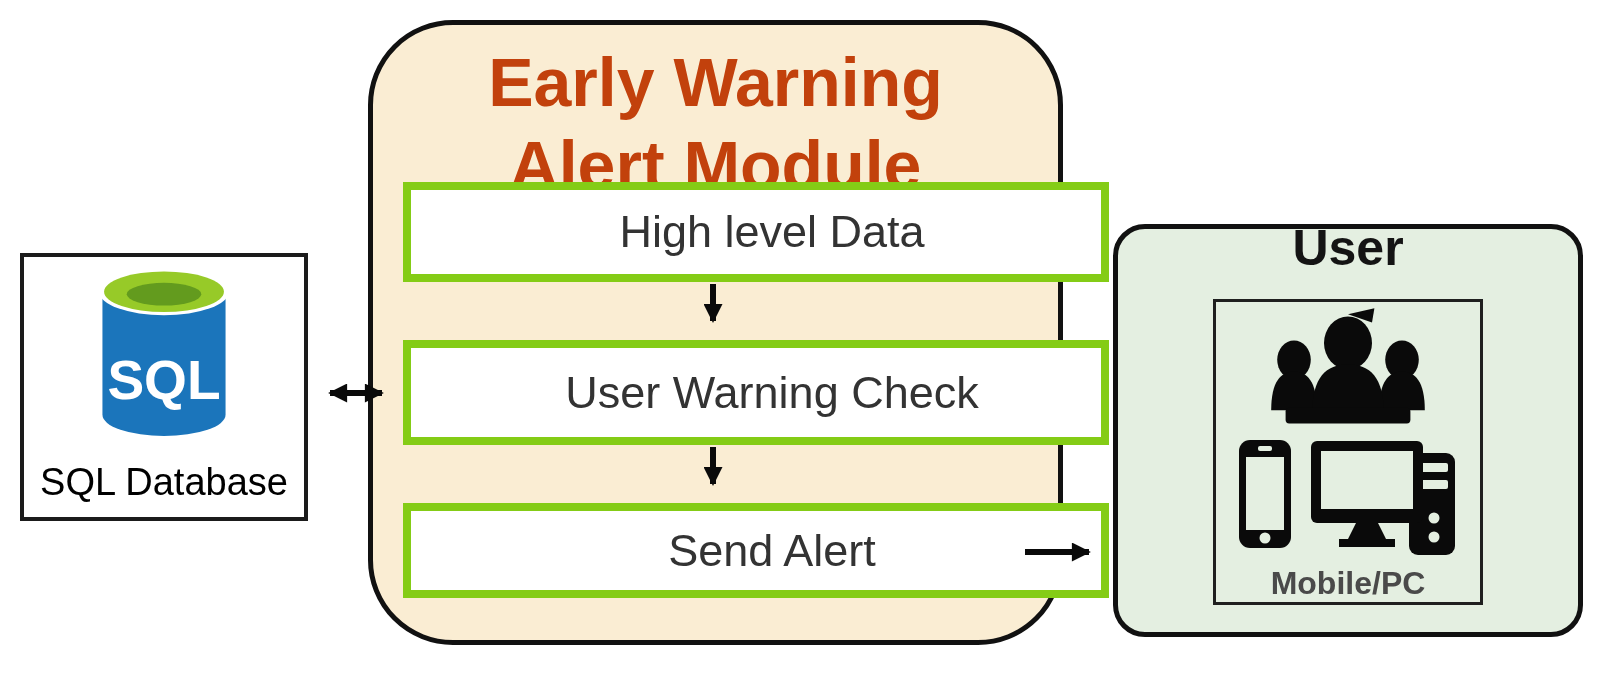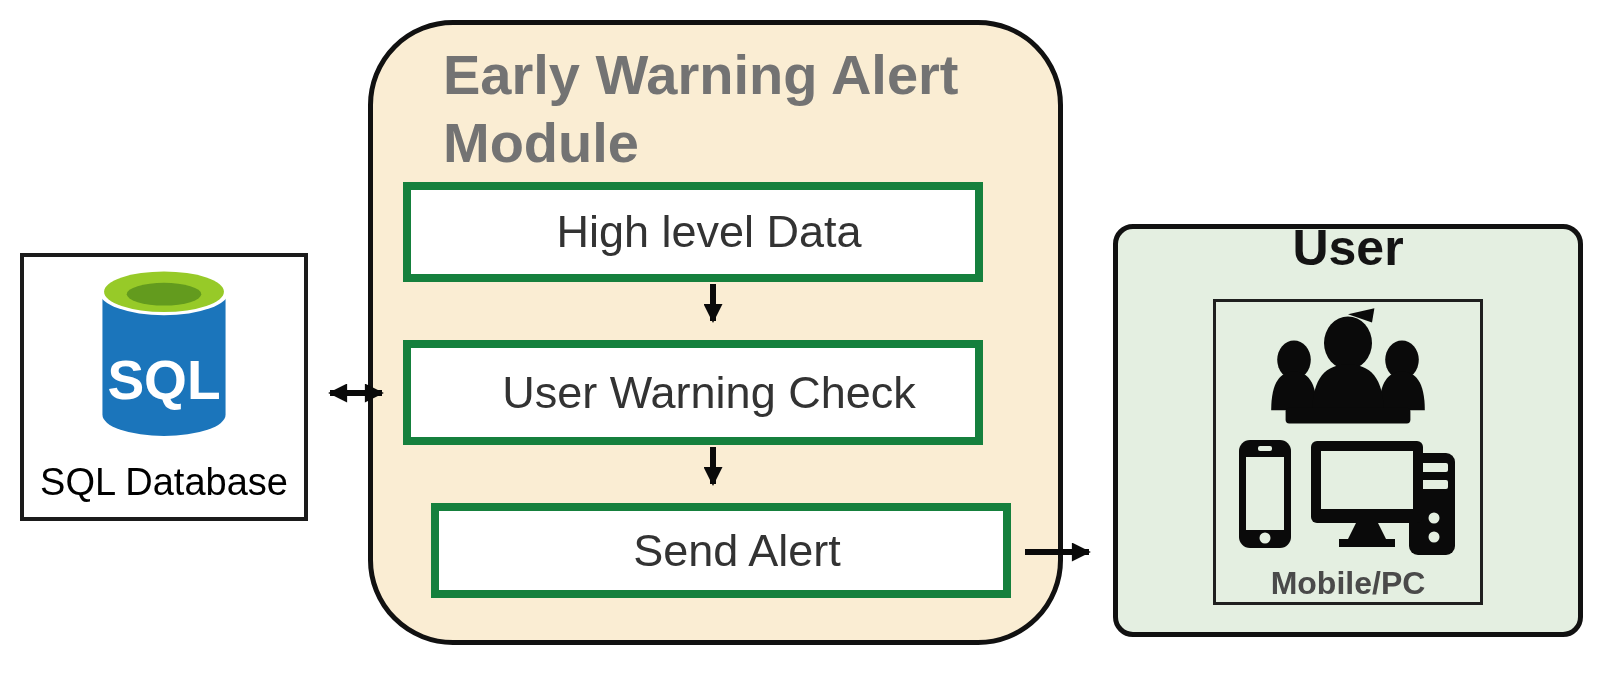--- a/index.html
+++ b/index.html
@@ -37,40 +37,40 @@
   
   .module{
     position:absolute;left:368px;top:20px;width:695px;height:625px;
     background:var(--module-fill,#FAEDD3);
     border:5px solid var(--border-black,#111);
     border-radius:85px;
     z-index:1;
   }
   .module-title{
     margin:16px 70px 0 70px;
-    text-align:left;
-    font-size:56px;font-weight:600;color:#737373;line-height:1.22;
+    text-align:center;
+    font-size:68px;font-weight:600;color:#c2410c;line-height:1.22;
   }
   .step-box{
-    position:absolute;left:403px;width:580px;
-    background:#ffffff;border:8px solid #15803d;
+    position:absolute;left:403px;width:706px;
+    background:#ffffff;border:8px solid #84cc16;
     display:flex;align-items:center;justify-content:center;
     font-size:45px;color:var(--text-dark,#333);
     z-index:2;white-space:nowrap;padding-left:32px;
   }
   .step-1{top:182px;height:100px;}
   .step-2{top:340px;height:105px;}
-  .step-3{top:503px;height:95px;margin-left:28px;}
+  .step-3{top:503px;height:95px;}
 
   
   .user-box{
     position:absolute;left:1113px;top:224px;width:470px;height:413px;
     background:var(--user-fill,#E4EFE1);
     border:5px solid var(--border-black,#111);
-    border-radius:20px;
+    border-radius:32px;
     z-index:2;
   }
   .user-title{
     position:absolute;left:0;right:0;top:-8px;
     text-align:center;
     font-size:50px;font-weight:600;color:#141414;line-height:1.1;
     z-index:4;
   }
   .user-inner{
     position:absolute;left:95px;top:70px;width:270px;height:306px;

